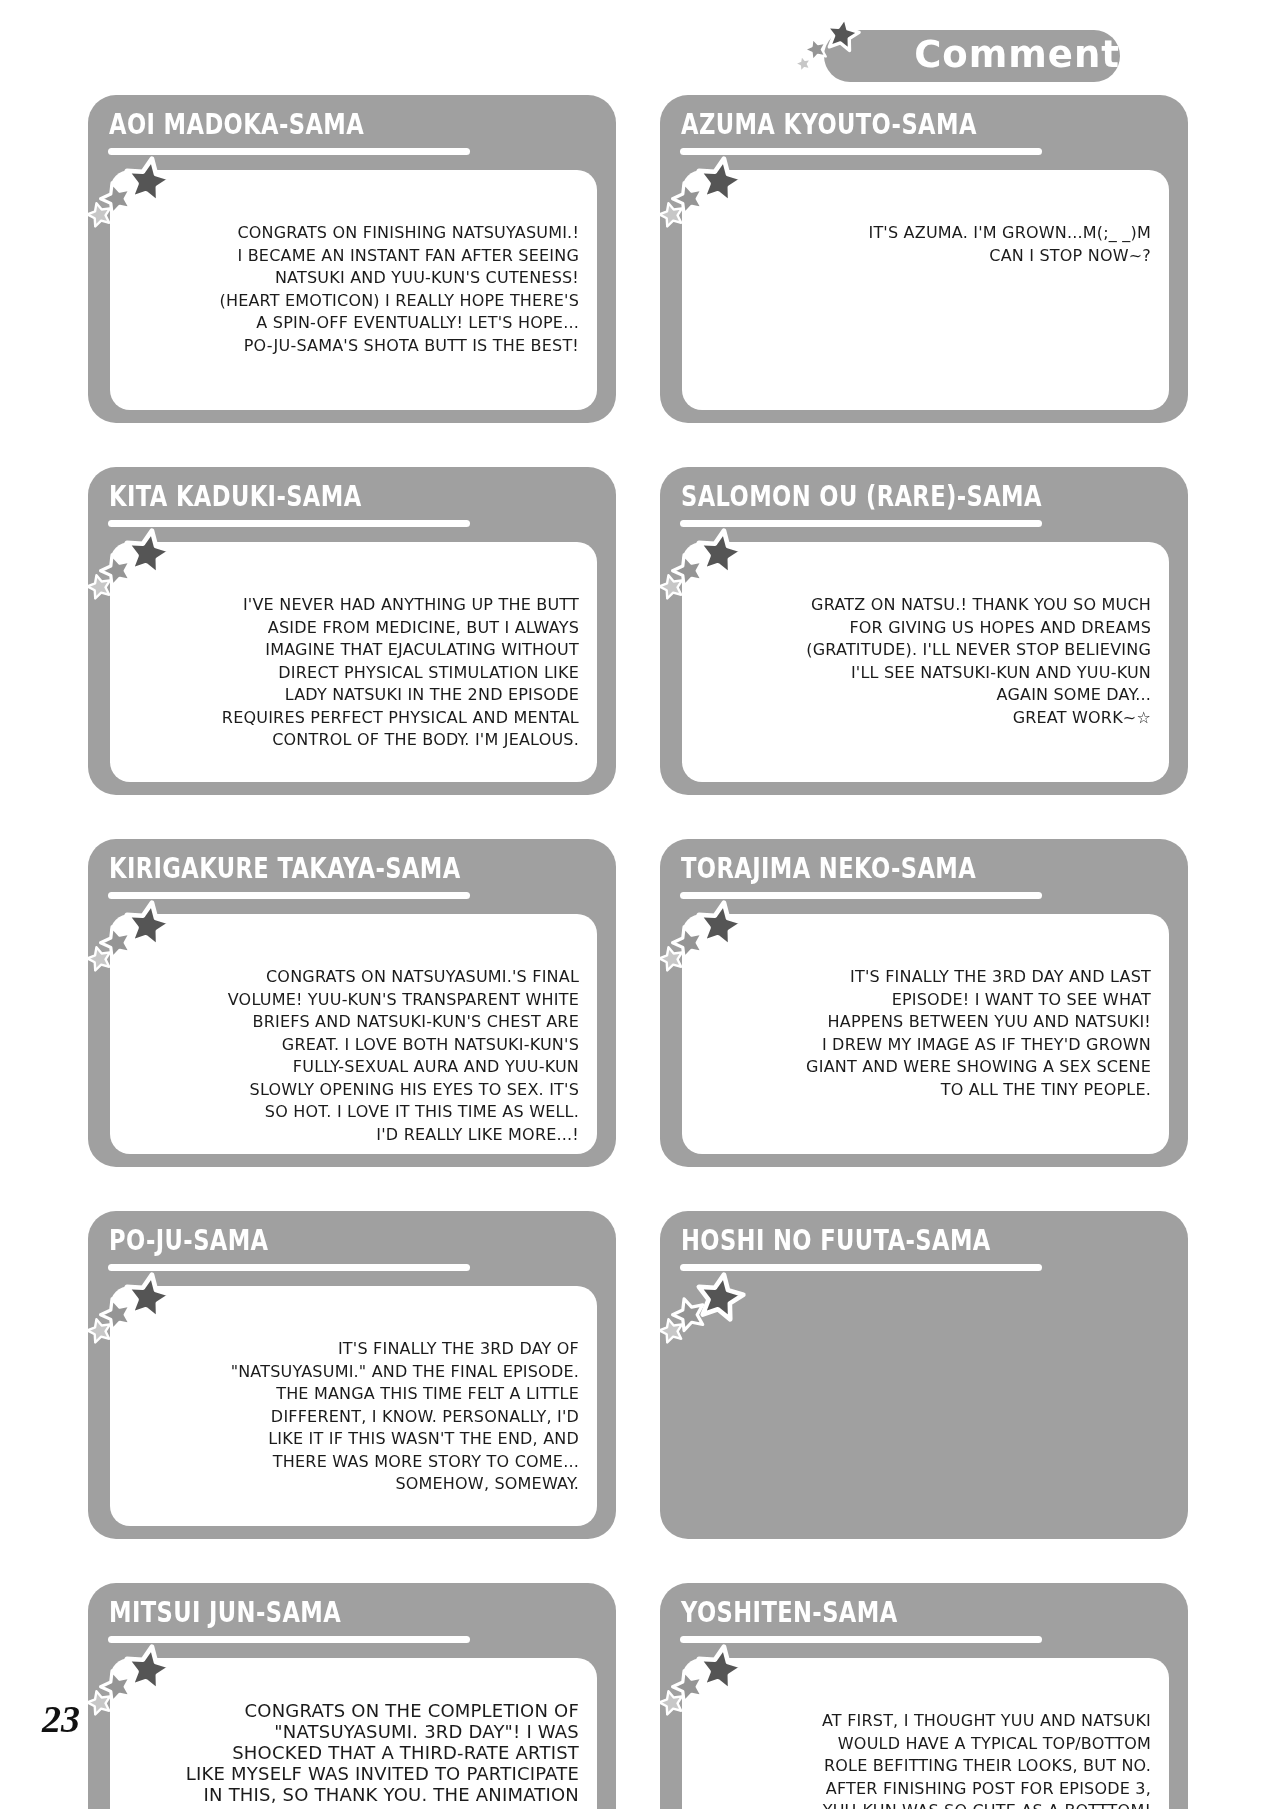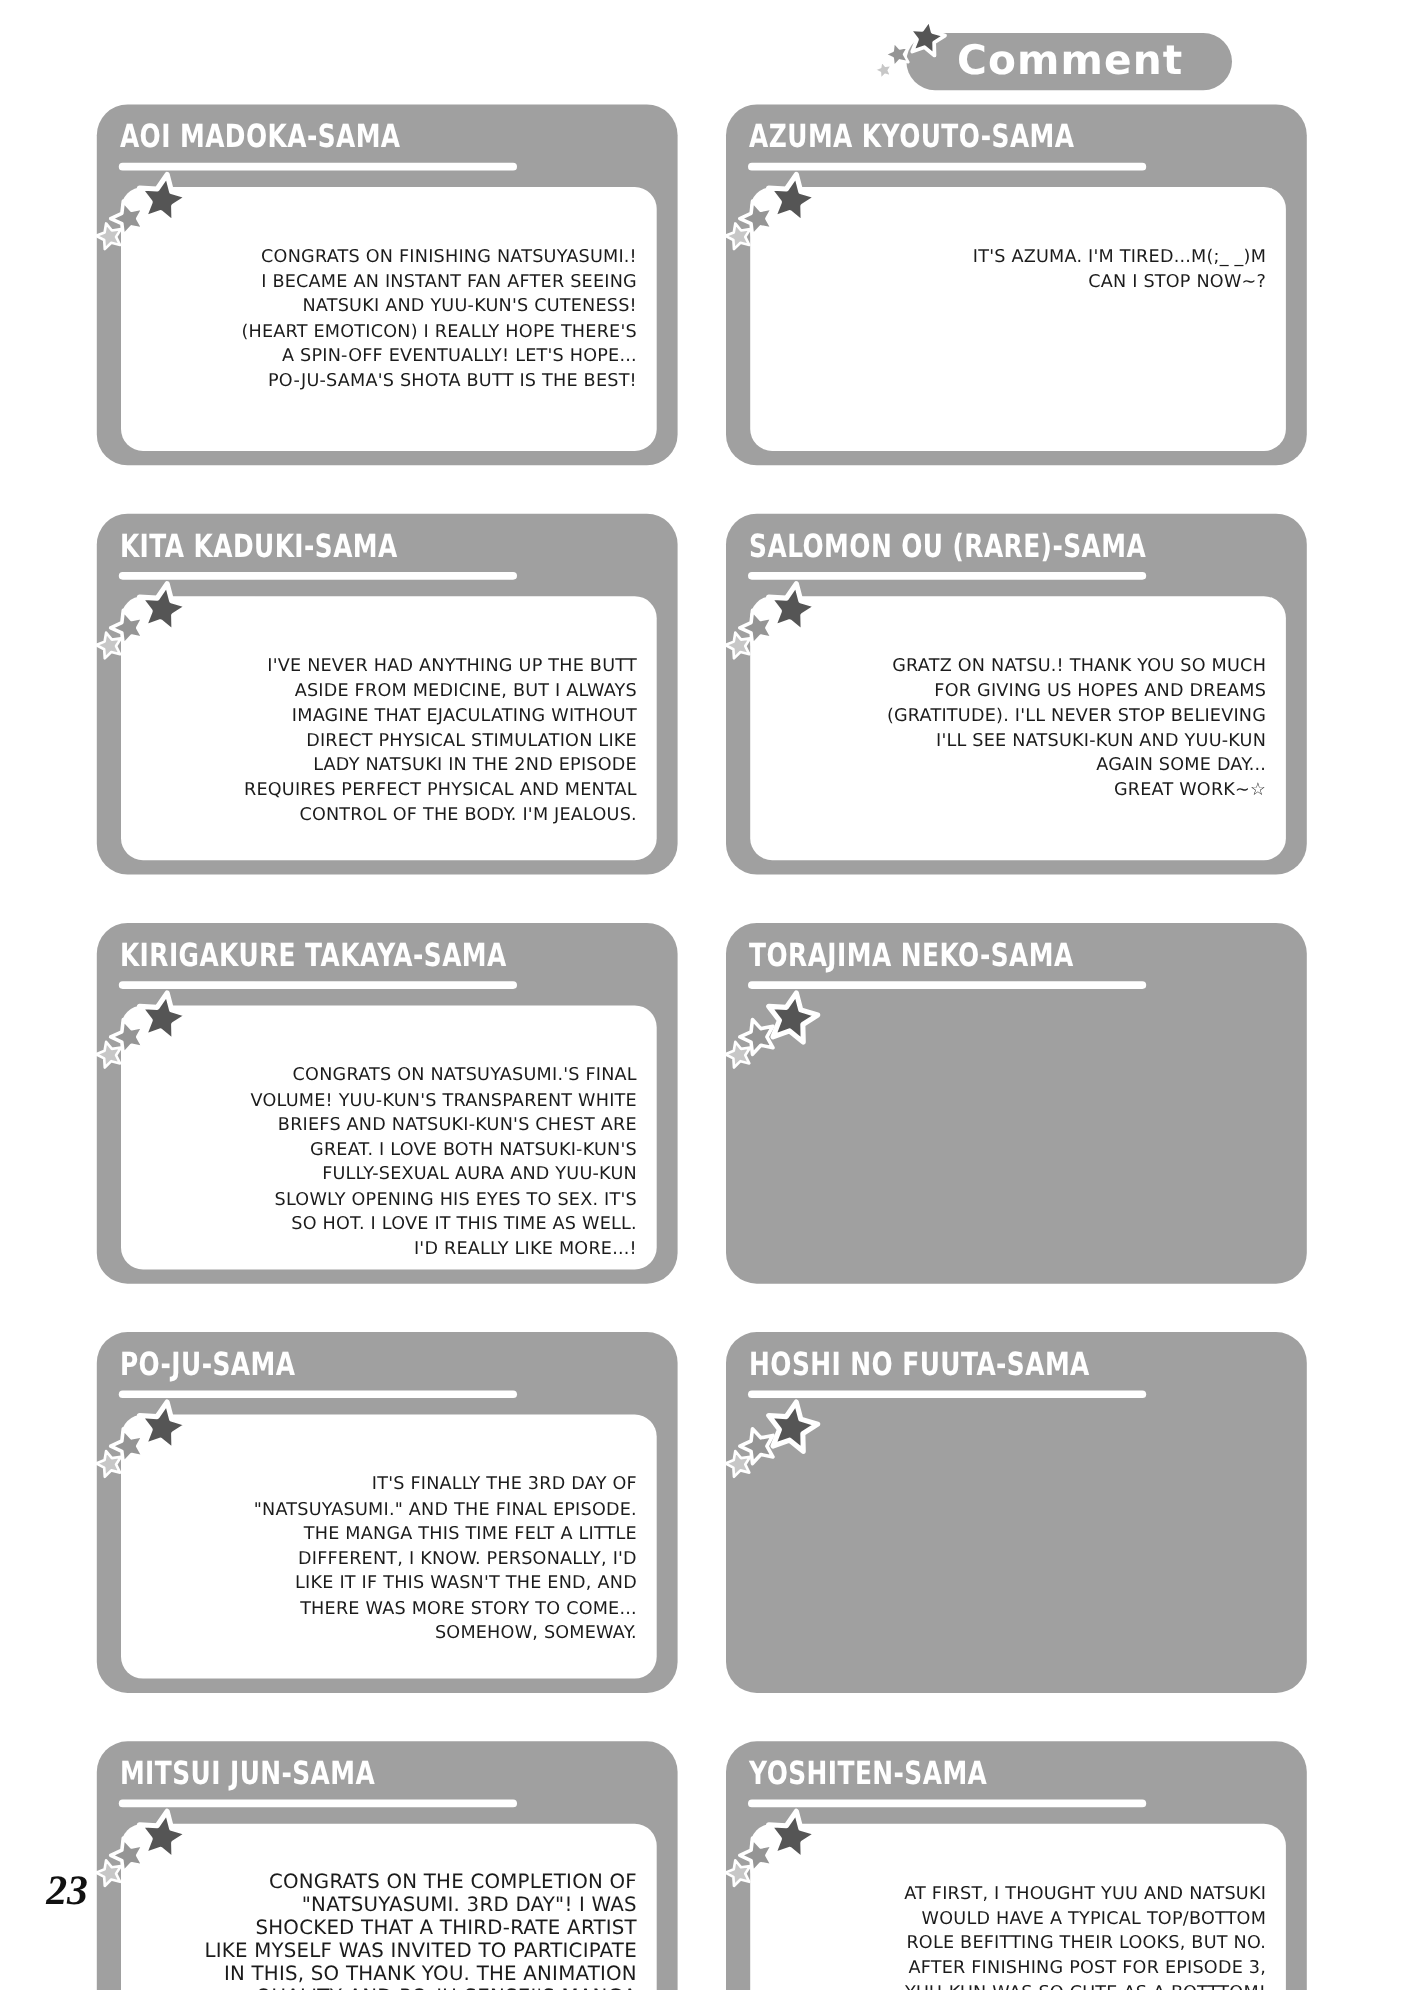--- a/index.html
+++ b/index.html
@@ -7,21 +7,21 @@
     position:relative; width:1280px; height:1809px; background:#fff;
     overflow:hidden; font-family:"DejaVu Sans", sans-serif;
   }
 
   
   .title-bar {
     position:absolute; left:824px; top:30px; width:296px; height:52px;
     background:var(--card-gray,#a0a0a0); border-radius:26px;
   }
   .title-text {
-    position:absolute; left:0; right:0; top:3px; text-align:left;
+    position:absolute; left:0; right:0; top:3px; text-align:right;
     padding-left:46px; box-sizing:border-box;
     color:var(--header-text,#fff); font-size:37px; font-weight:bold; letter-spacing:1px;
   }
 
   
   .star { position:absolute; }
   .star svg { display:block; width:100%; height:100%; }
   .star path { stroke:#fff; stroke-width:9; stroke-linejoin:round; }
   .star-big path   { fill:var(--star-dark,#555); }
   .star-med path   { fill:var(--star-medium,#959595); }
@@ -126,21 +126,21 @@
               <path d="M50,6 L62.9,34.2 L93.7,37.8 L70.9,58.8 L77,89.2 L50,74 L23,89.2 L29.1,58.8 L6.3,37.8 L37.1,34.2 Z"></path>
             </svg>
       </span>
     </div>
   </div>
 
   <div class="card">
     <div class="card-name">AZUMA KYOUTO-SAMA</div>
     <div class="name-underline"></div>
     <div class="card-body">
-      <div class="card-text">IT'S AZUMA. I'M TIRED...M(;_ _)M
+      <div class="card-text">IT'S AZUMA. I'M GROWN...M(;_ _)M
 CAN I STOP NOW~?</div>
     </div>
     <div class="star-cluster">
       <span class="star star-small">
         <svg viewBox="-8 -8 116 116">
               <path d="M50,6 L62.9,34.2 L93.7,37.8 L70.9,58.8 L77,89.2 L50,74 L23,89.2 L29.1,58.8 L6.3,37.8 L37.1,34.2 Z"></path>
             </svg>
       </span>
       <span class="star star-med">
         <svg viewBox="-8 -8 116 116">
@@ -244,20 +244,28 @@
         <svg viewBox="-8 -8 116 116">
               <path d="M50,6 L62.9,34.2 L93.7,37.8 L70.9,58.8 L77,89.2 L50,74 L23,89.2 L29.1,58.8 L6.3,37.8 L37.1,34.2 Z"></path>
             </svg>
       </span>
     </div>
   </div>
 
   <div class="card">
     <div class="card-name">TORAJIMA NEKO-SAMA</div>
     <div class="name-underline"></div>
+    <div class="card-body">
+      <div class="card-text">IT'S FINALLY THE 3RD DAY AND LAST
+EPISODE! I WANT TO SEE WHAT
+HAPPENS BETWEEN YUU AND NATSUKI!
+I DREW MY IMAGE AS IF THEY'D GROWN
+GIANT AND WERE SHOWING A SEX SCENE
+TO ALL THE TINY PEOPLE.</div>
+    </div>
     <div class="star-cluster">
       <span class="star star-small">
         <svg viewBox="-8 -8 116 116">
               <path d="M50,6 L62.9,34.2 L93.7,37.8 L70.9,58.8 L77,89.2 L50,74 L23,89.2 L29.1,58.8 L6.3,37.8 L37.1,34.2 Z"></path>
             </svg>
       </span>
       <span class="star star-med">
         <svg viewBox="-8 -8 116 116">
               <path d="M50,6 L62.9,34.2 L93.7,37.8 L70.9,58.8 L77,89.2 L50,74 L23,89.2 L29.1,58.8 L6.3,37.8 L37.1,34.2 Z"></path>
             </svg>

